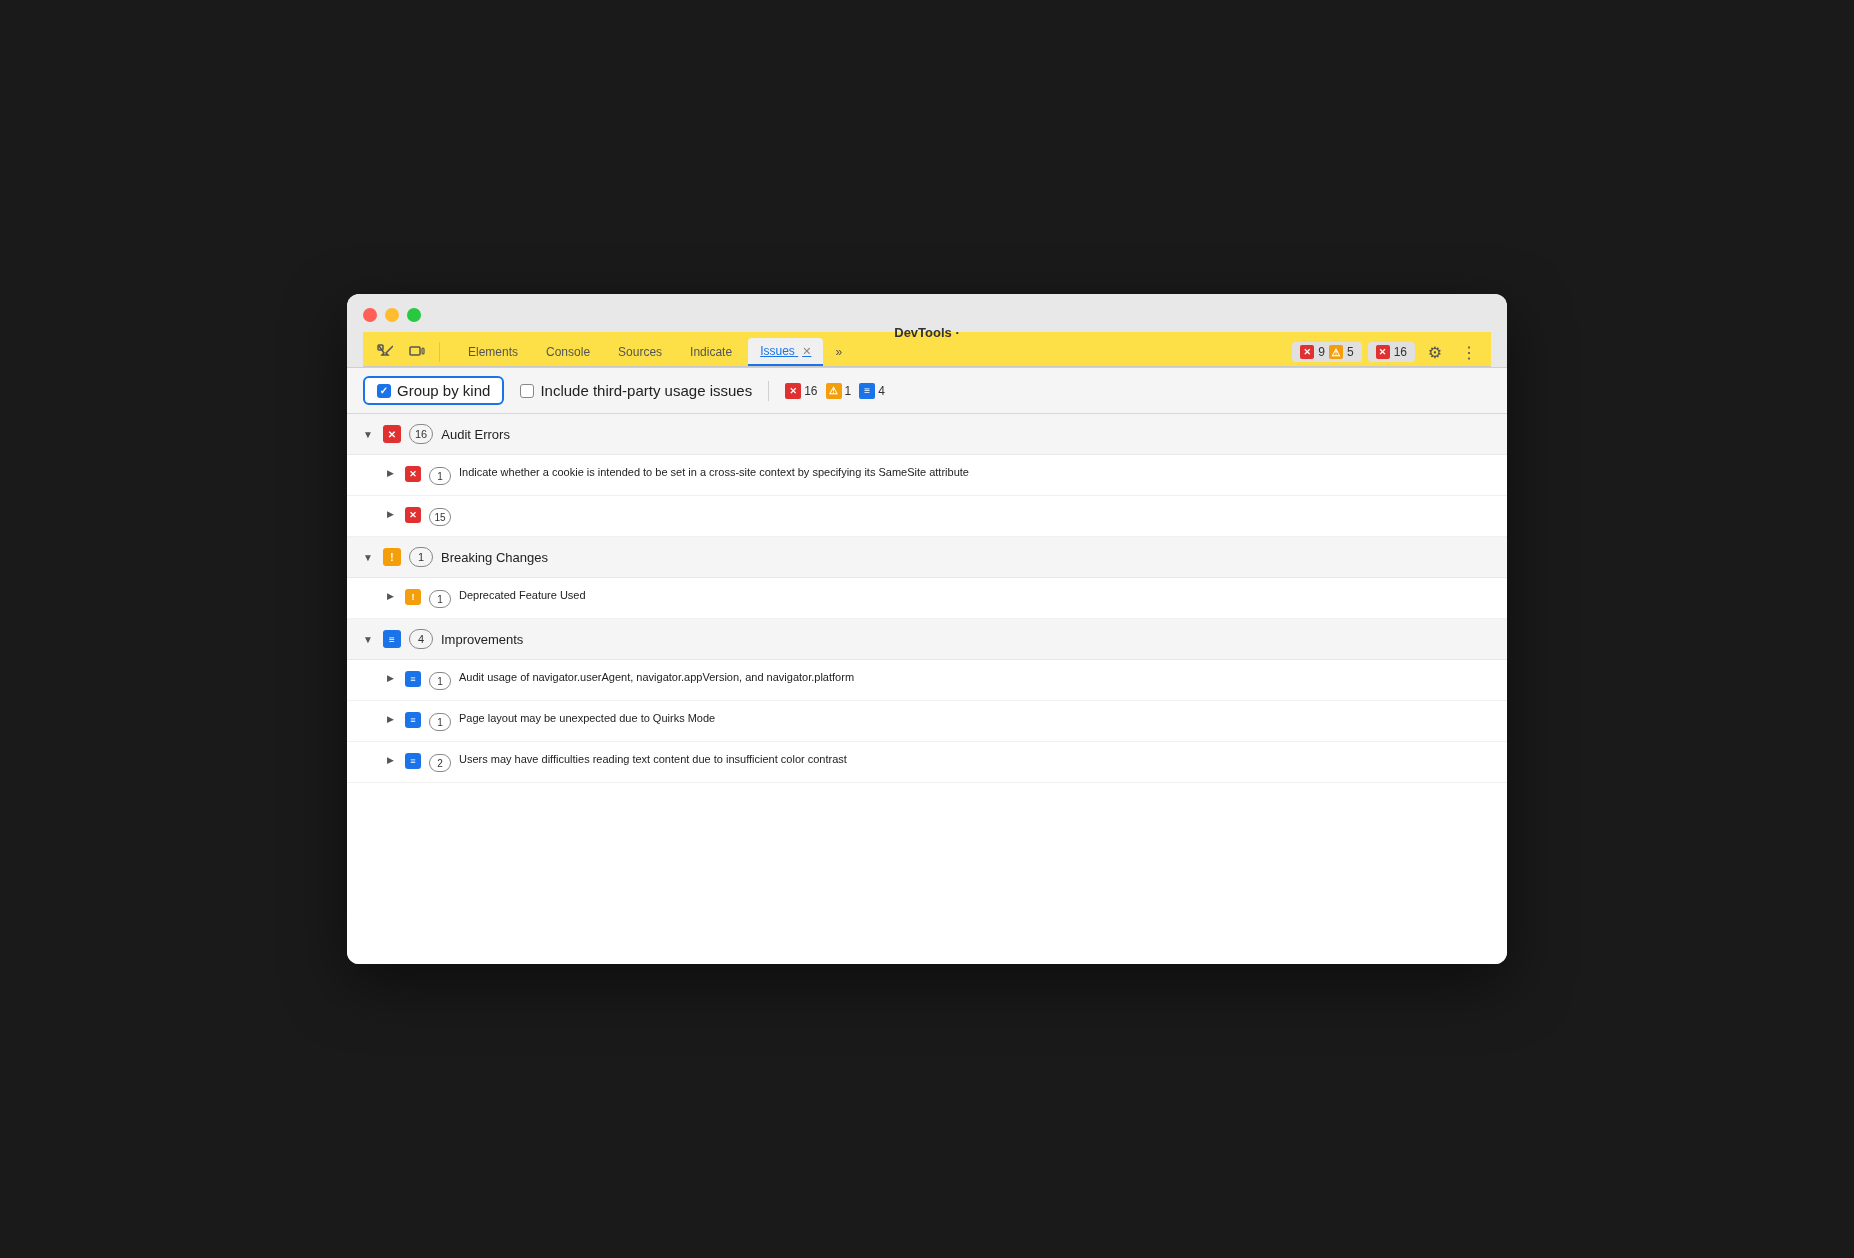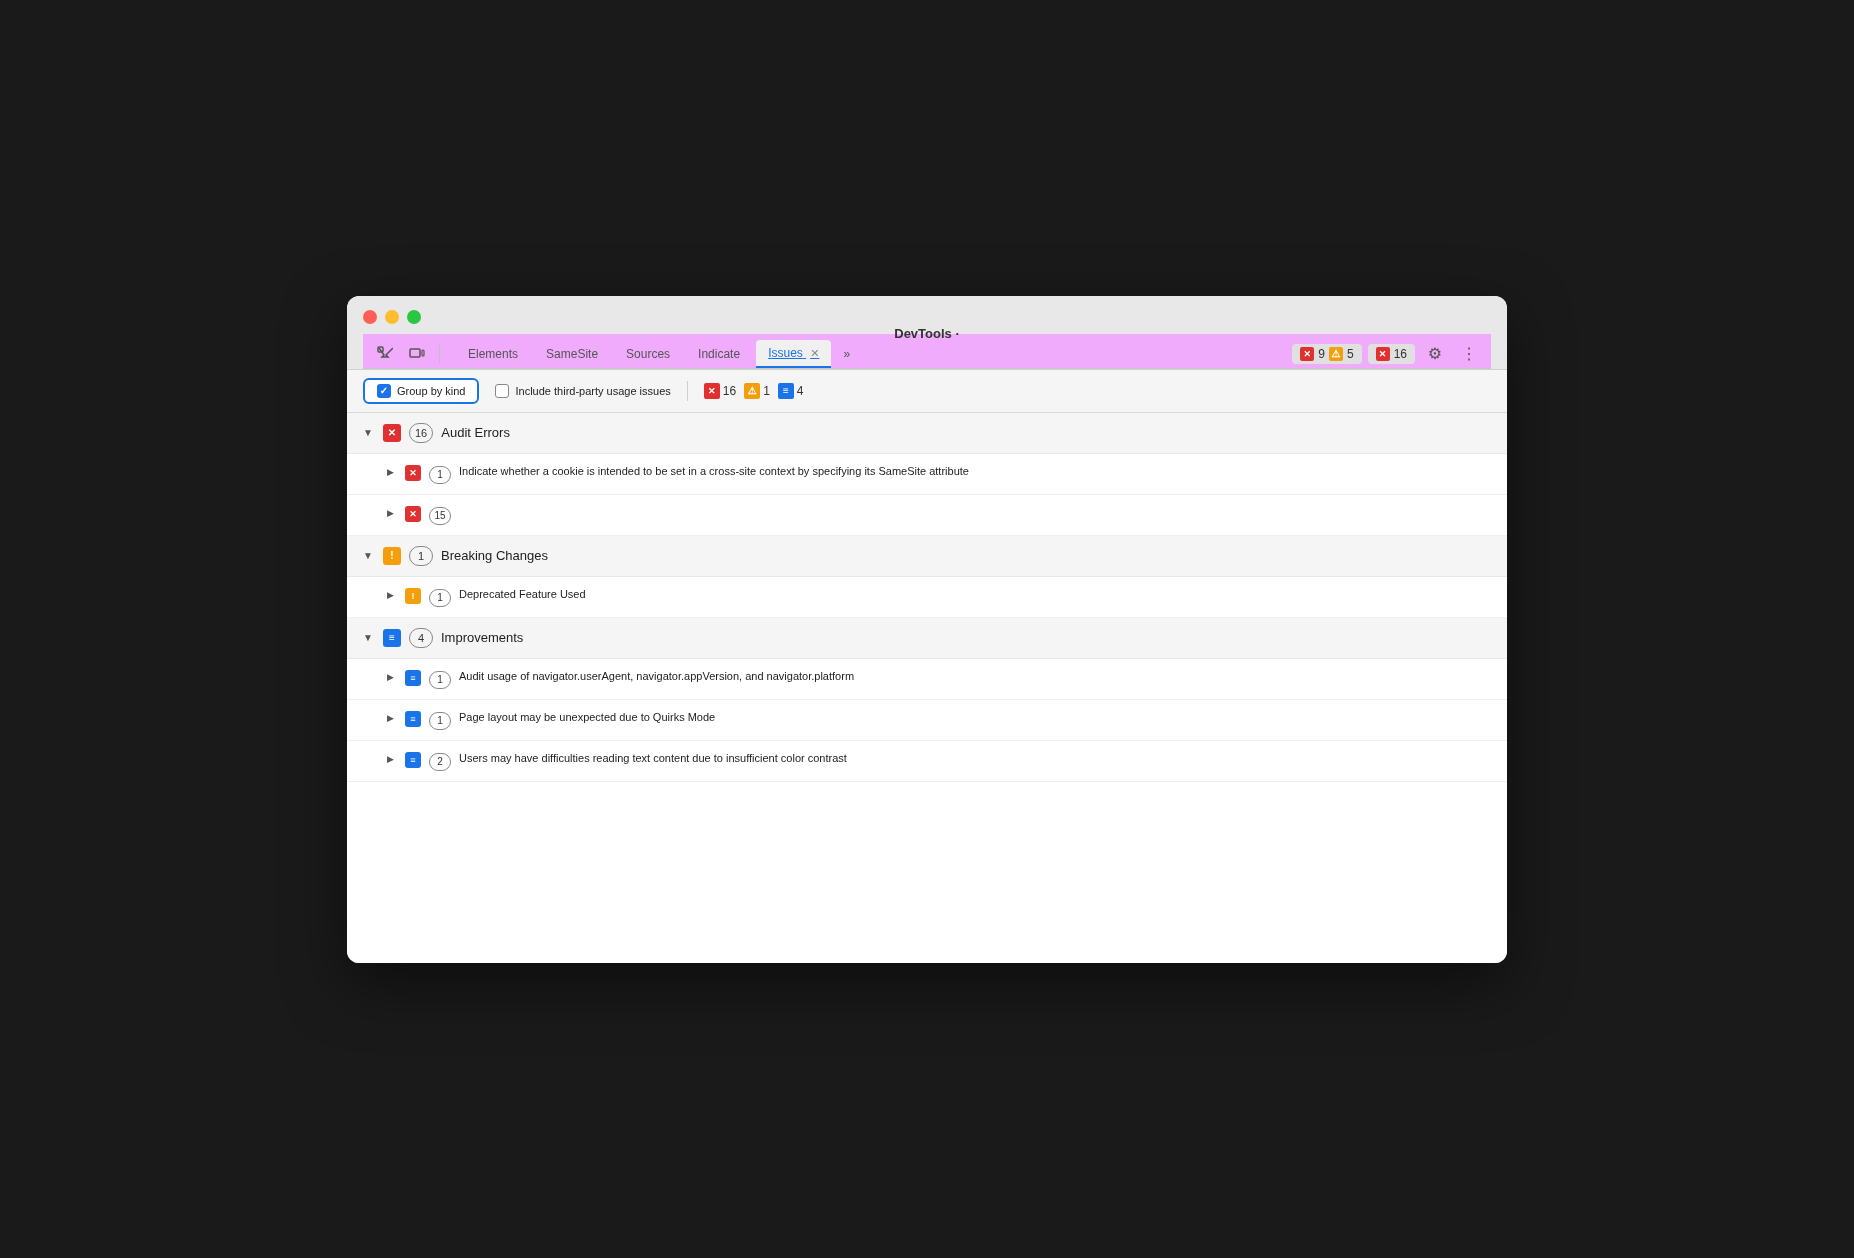--- a/index.html
+++ b/index.html
@@ -52,21 +52,21 @@
       text-align: center;
       position: absolute;
       left: 50%;
       transform: translateX(-50%);
     }
     .tab-bar {
       display: flex;
       align-items: center;
       gap: 4px;
       padding: 6px 8px 0;
-      background: #f0abfc;
+      background: #fde047;
       border-bottom: 1px solid #c8c8c8;
     }
     .tab-icons {
       display: flex;
       align-items: center;
       gap: 4px;
       margin-right: 8px;
     }
     .tab-icon-btn {
       width: 28px;
@@ -196,21 +196,21 @@
     }
     .checkbox-empty {
       width: 14px;
       height: 14px;
       border: 1.5px solid #888;
       border-radius: 3px;
       background: white;
       flex-shrink: 0;
     }
     .toolbar-label {
-      font-size: 11px;
+      font-size: 15px;
       color: #222;
     }
     .toolbar-divider {
       width: 1px;
       height: 20px;
       background: #d0d0d0;
     }
     .toolbar-right {
       display: flex;
       align-items: center;
@@ -370,21 +370,21 @@
             <rect x="1" y="3" width="10" height="8" rx="1" stroke="#555" stroke-width="1.5" fill="none"></rect>
             <rect x="13" y="4" width="2" height="6" rx="1" stroke="#555" stroke-width="1.2" fill="none"></rect>
           </svg>
         </button>
         <div class="tab-divider"></div>
       </div>
       <button class="tab">
         <span>Elements</span>
       </button>
       <button class="tab">
-        <span>SameSite</span>
+        <span>Console</span>
       </button>
       <button class="tab">
         <span>Sources</span>
       </button>
       <button class="tab">
         <span>Indicate</span>
       </button>
       <button class="tab active">
         <span>Issues</span>
         <span class="tab-close">✕</span>

